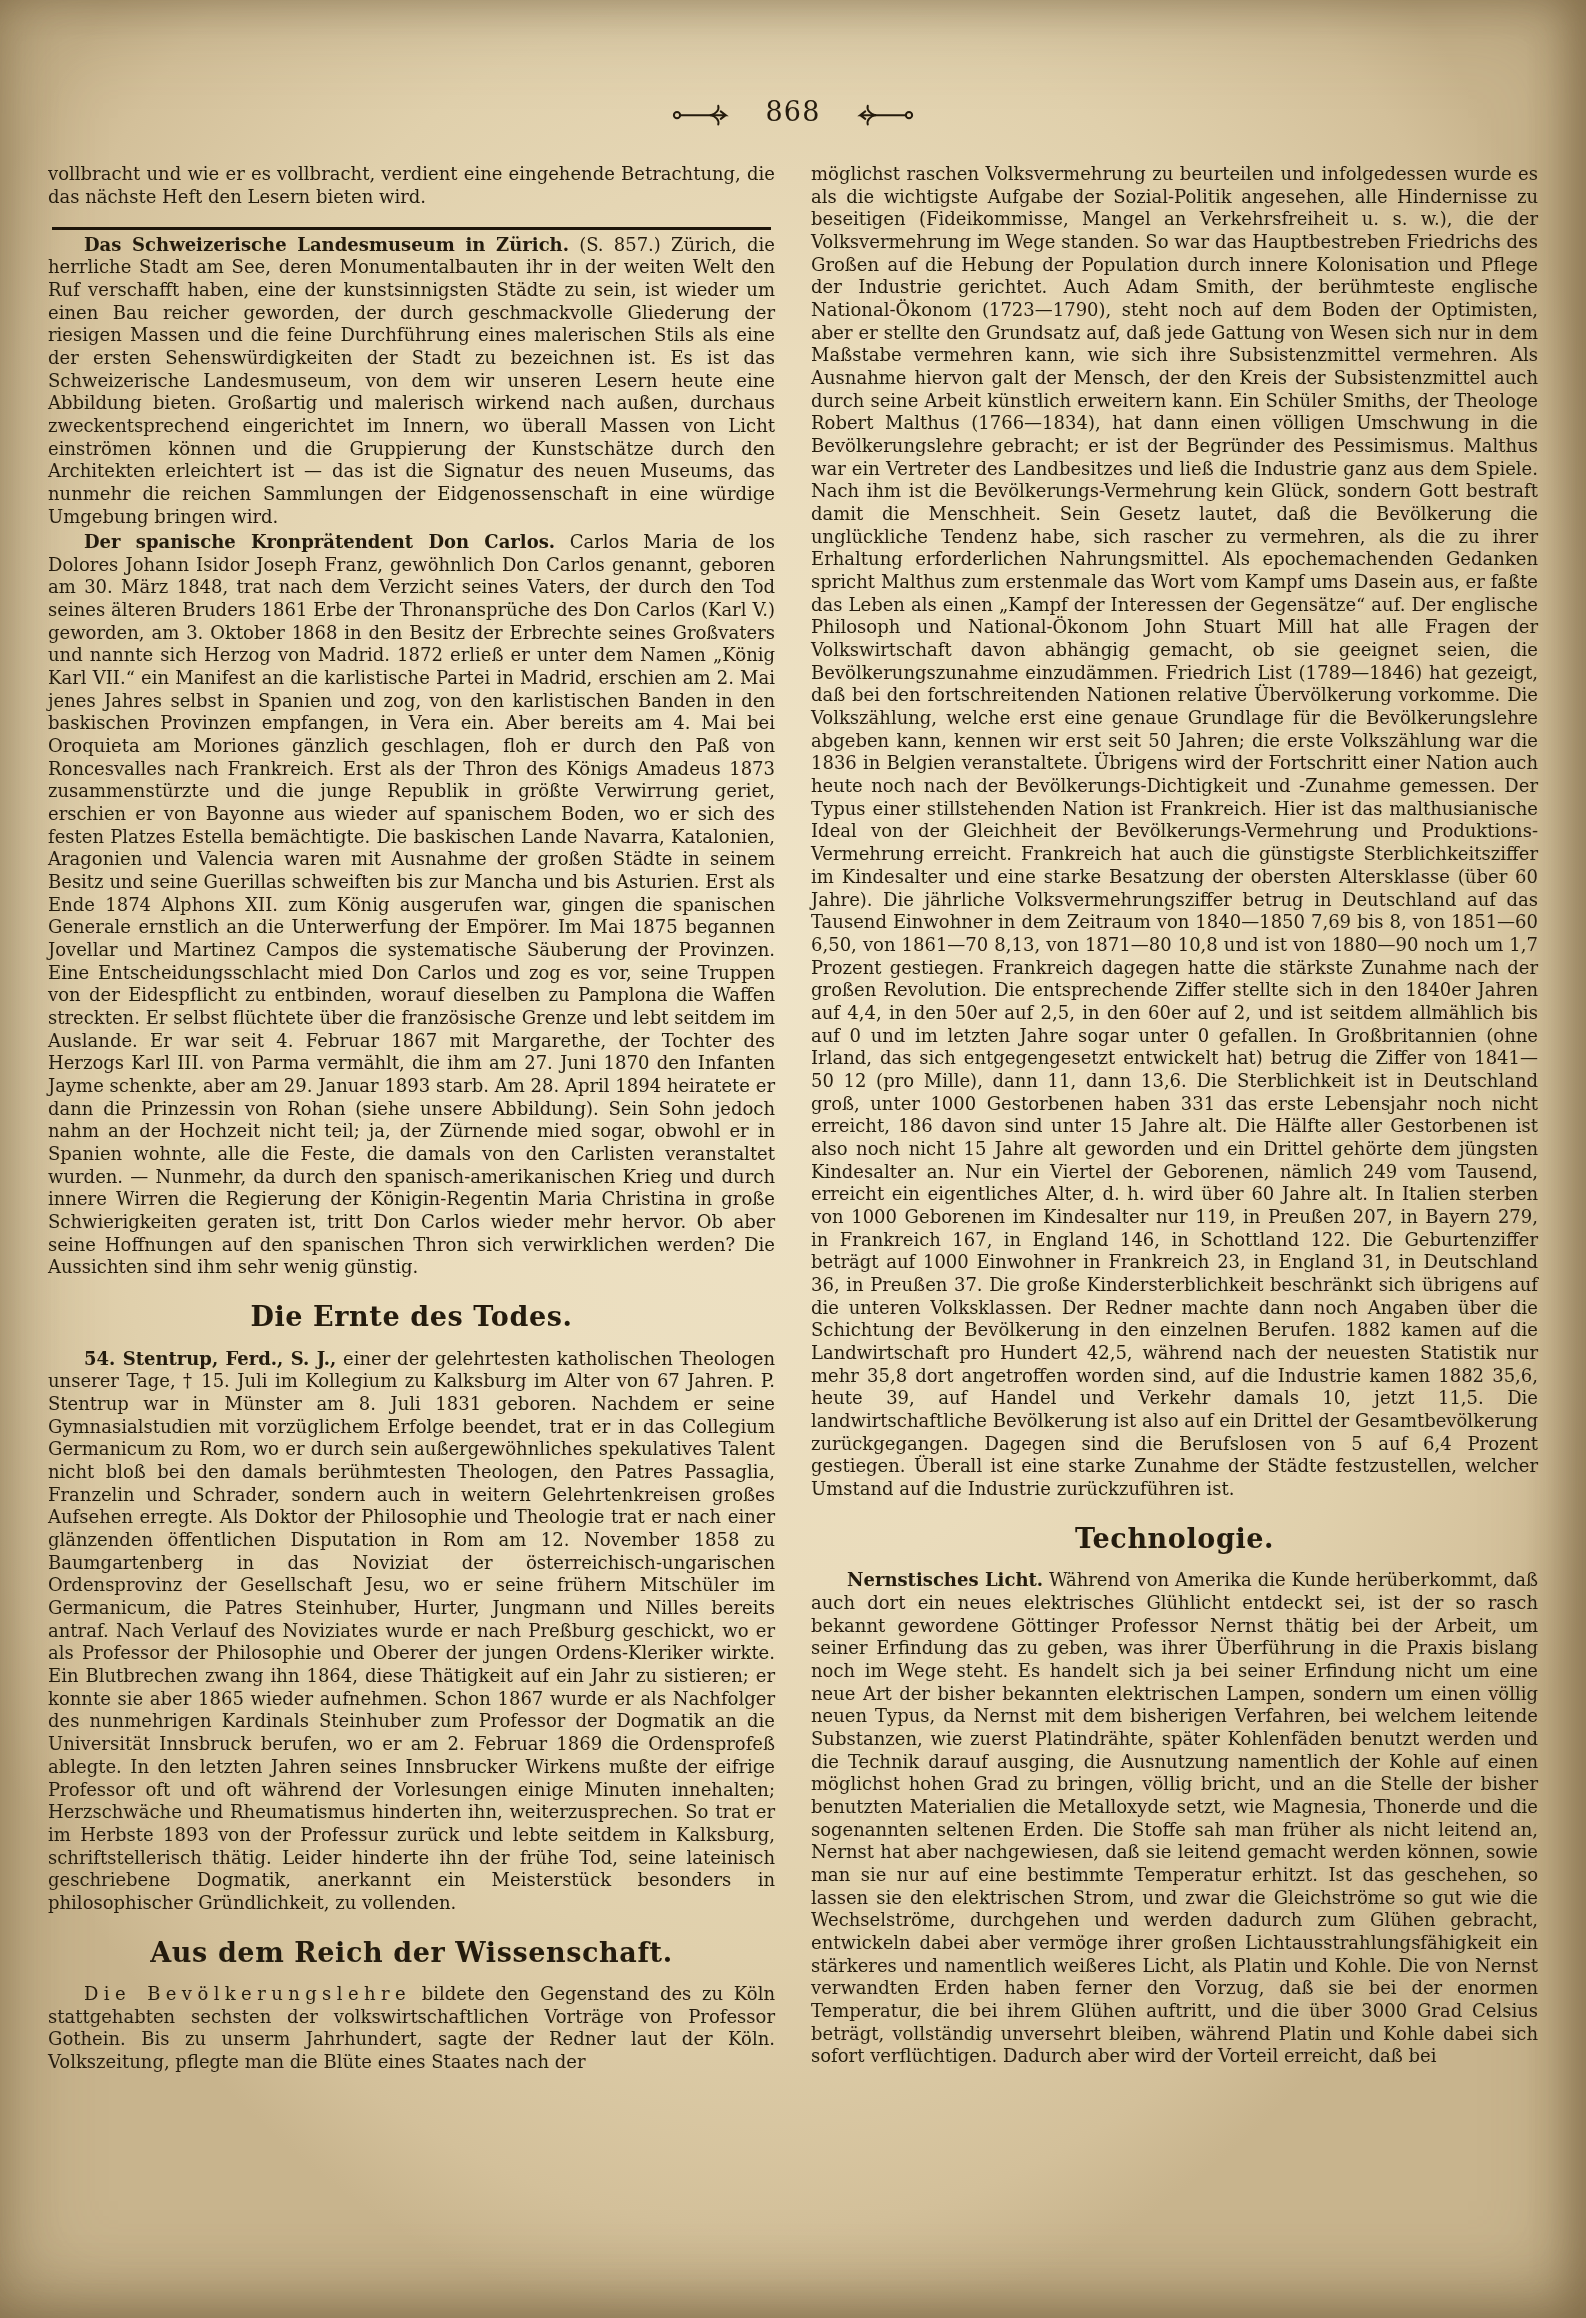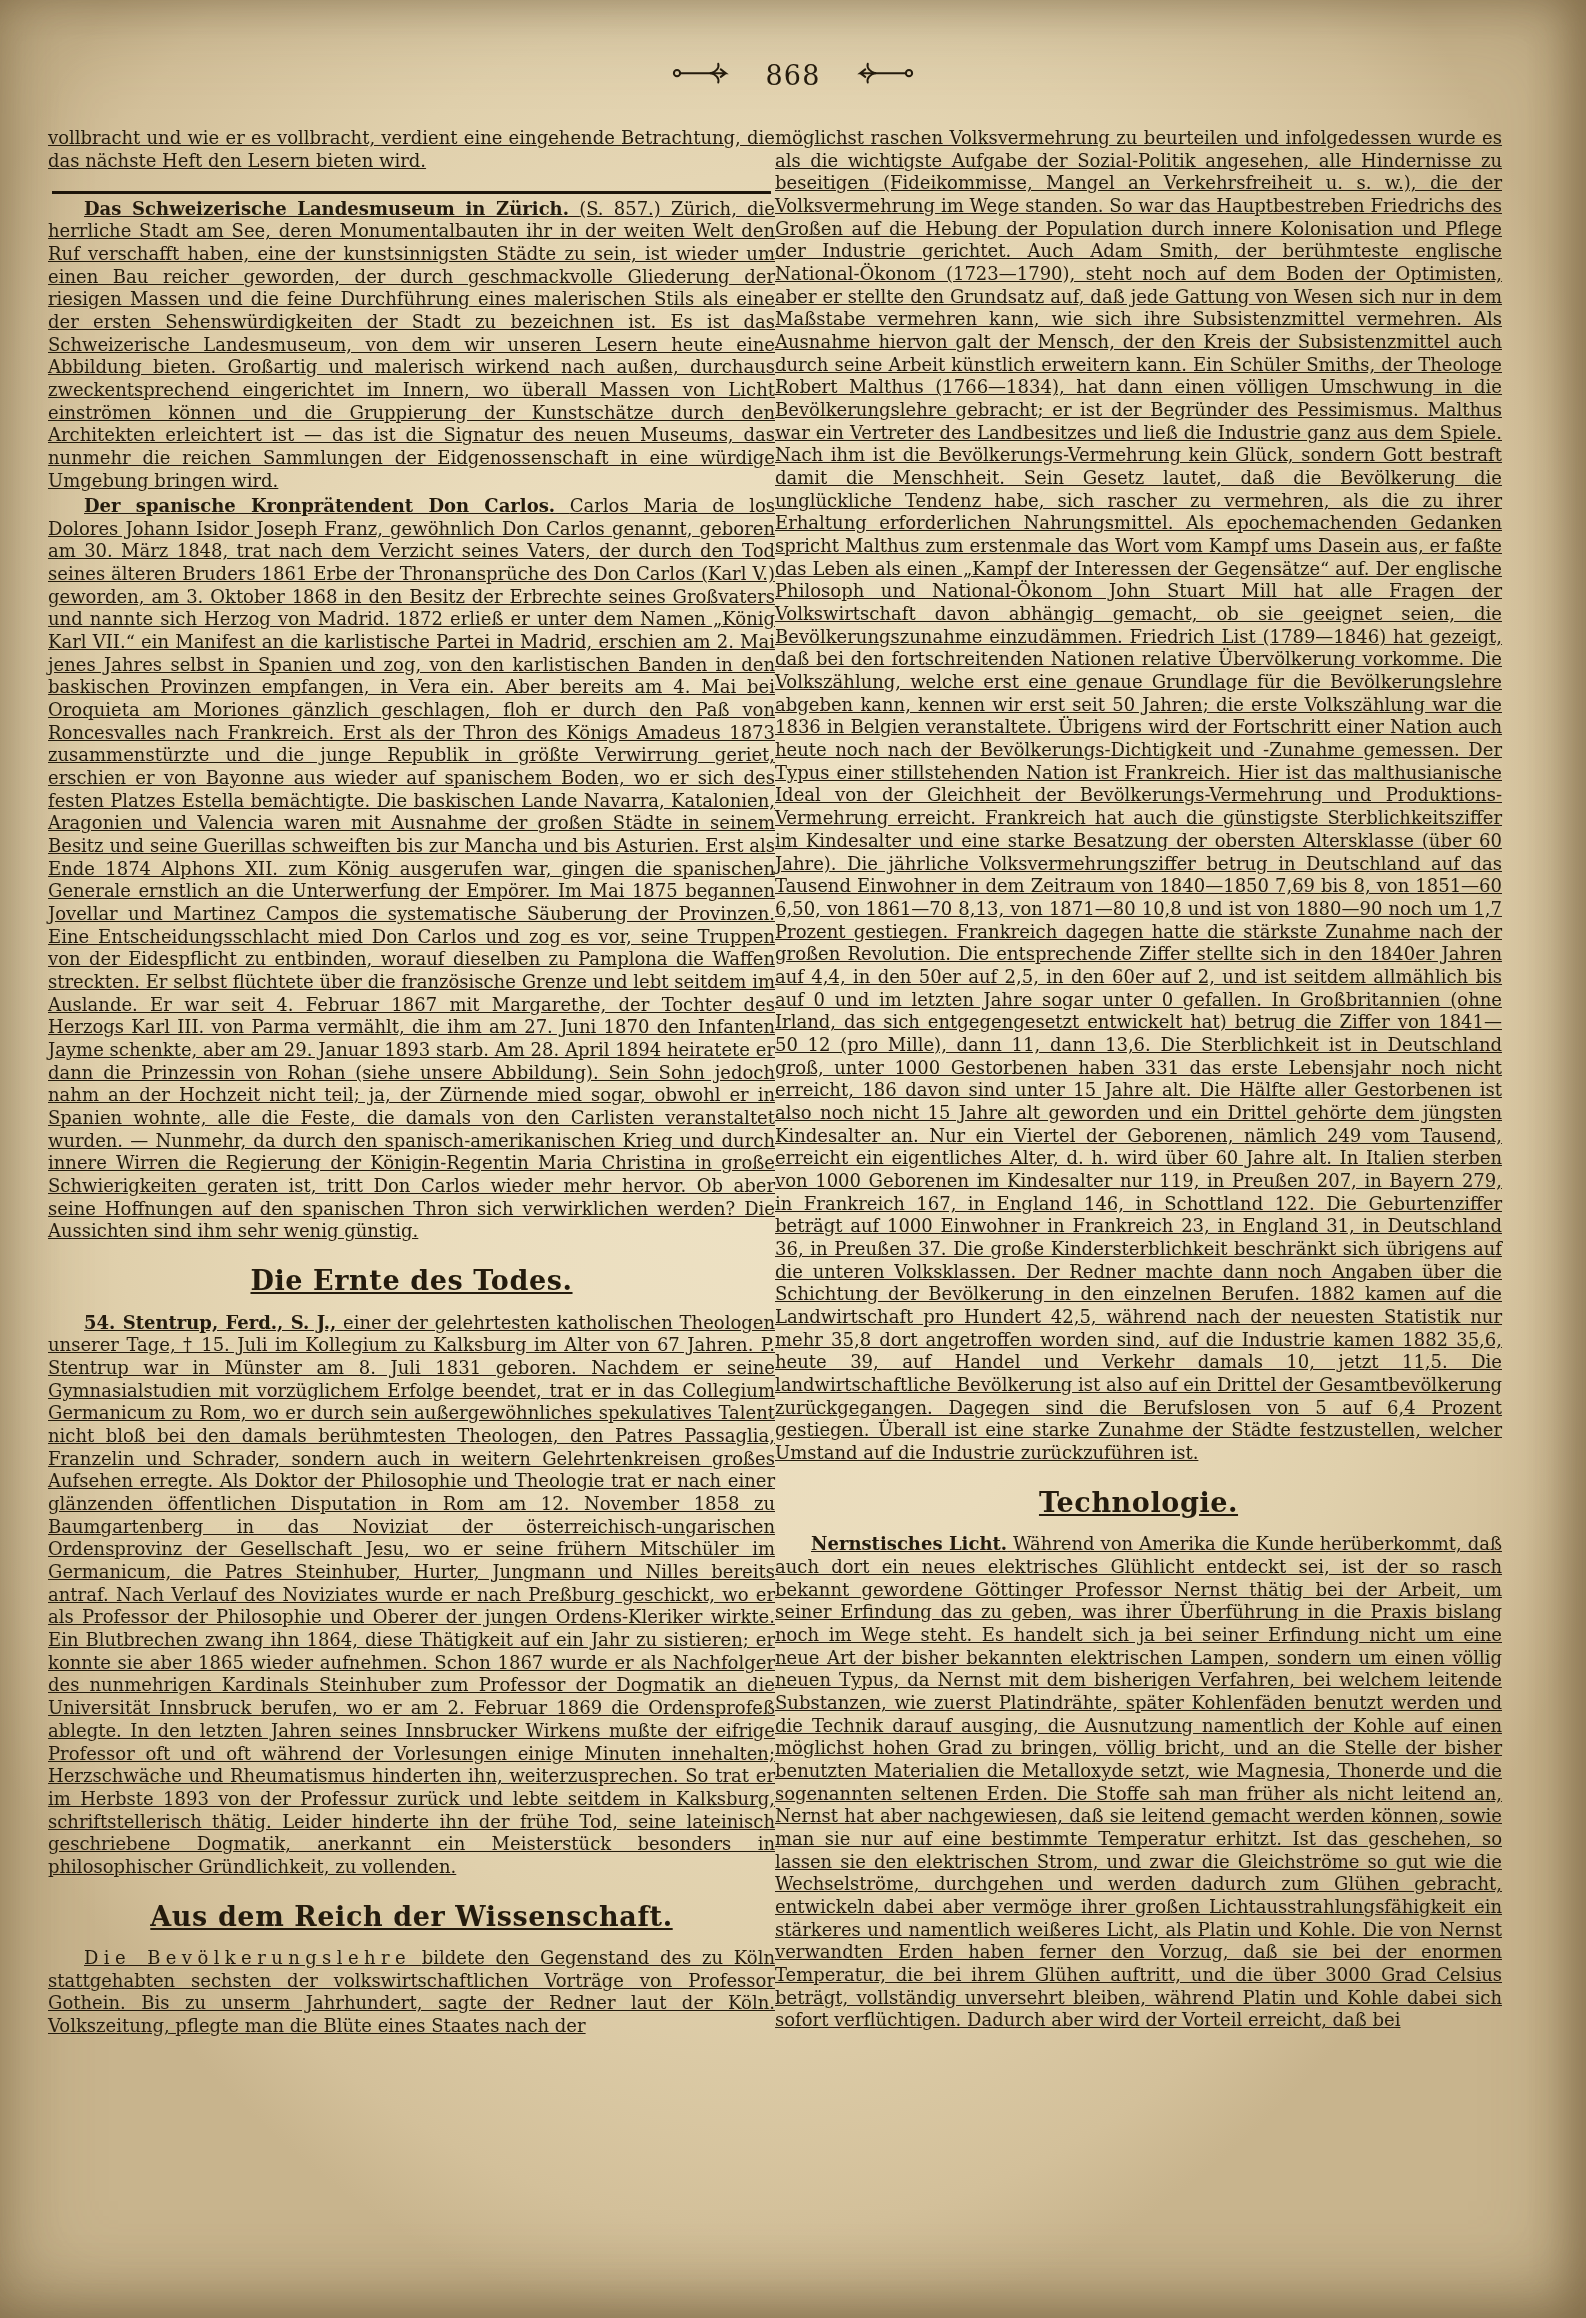--- a/index.html
+++ b/index.html
@@ -10,26 +10,26 @@
     background:#d8c7a4;
     overflow:hidden;
   }
   .sheet{
     position:absolute;inset:0;
     background:radial-gradient(ellipse 930px 1364px at 48% 42%, #efe4c8 0%, #eadcbc 45%, #e0d0ac 72%, #d3c09a 92%, #c8b48d 100%);
     box-shadow:inset 0 0 99px rgba(96,74,40,.40), inset -18.6px 0 37px rgba(88,66,36,.30), inset 0 -25px 56px rgba(96,74,40,.28);
   }
   .page-inner{position:relative;padding:60px 48px 0 48px;}
   .pagenum-row{
-    display:flex;justify-content:center;align-items:flex-start;gap:33px;
-    font-size:27px;letter-spacing:1.2px;
+    display:flex;justify-content:center;align-items:flex-end;gap:33px;
+    font-size:27px;letter-spacing:1.2px;margin-top:36px;
   }
   .pagenum-row svg{display:block;}
   .flourish{stroke:#241b0d;fill:none;stroke-width:3.2;stroke-linecap:round;}
-  .cols{display:flex;margin-top:36px;text-decoration:underline;}
+  .cols{display:flex;gap:36px;margin-top:36px;}
   .col{
     width:727px;
     font-size:18px;line-height:1.26;
     text-align:justify;
     text-justify:inter-word;
   }
   .para{margin:0 0 2.5px 0;}
   .indent{text-indent:36px;}
   .no-indent{text-indent:0;}
   .lead{font-weight:bold;}

